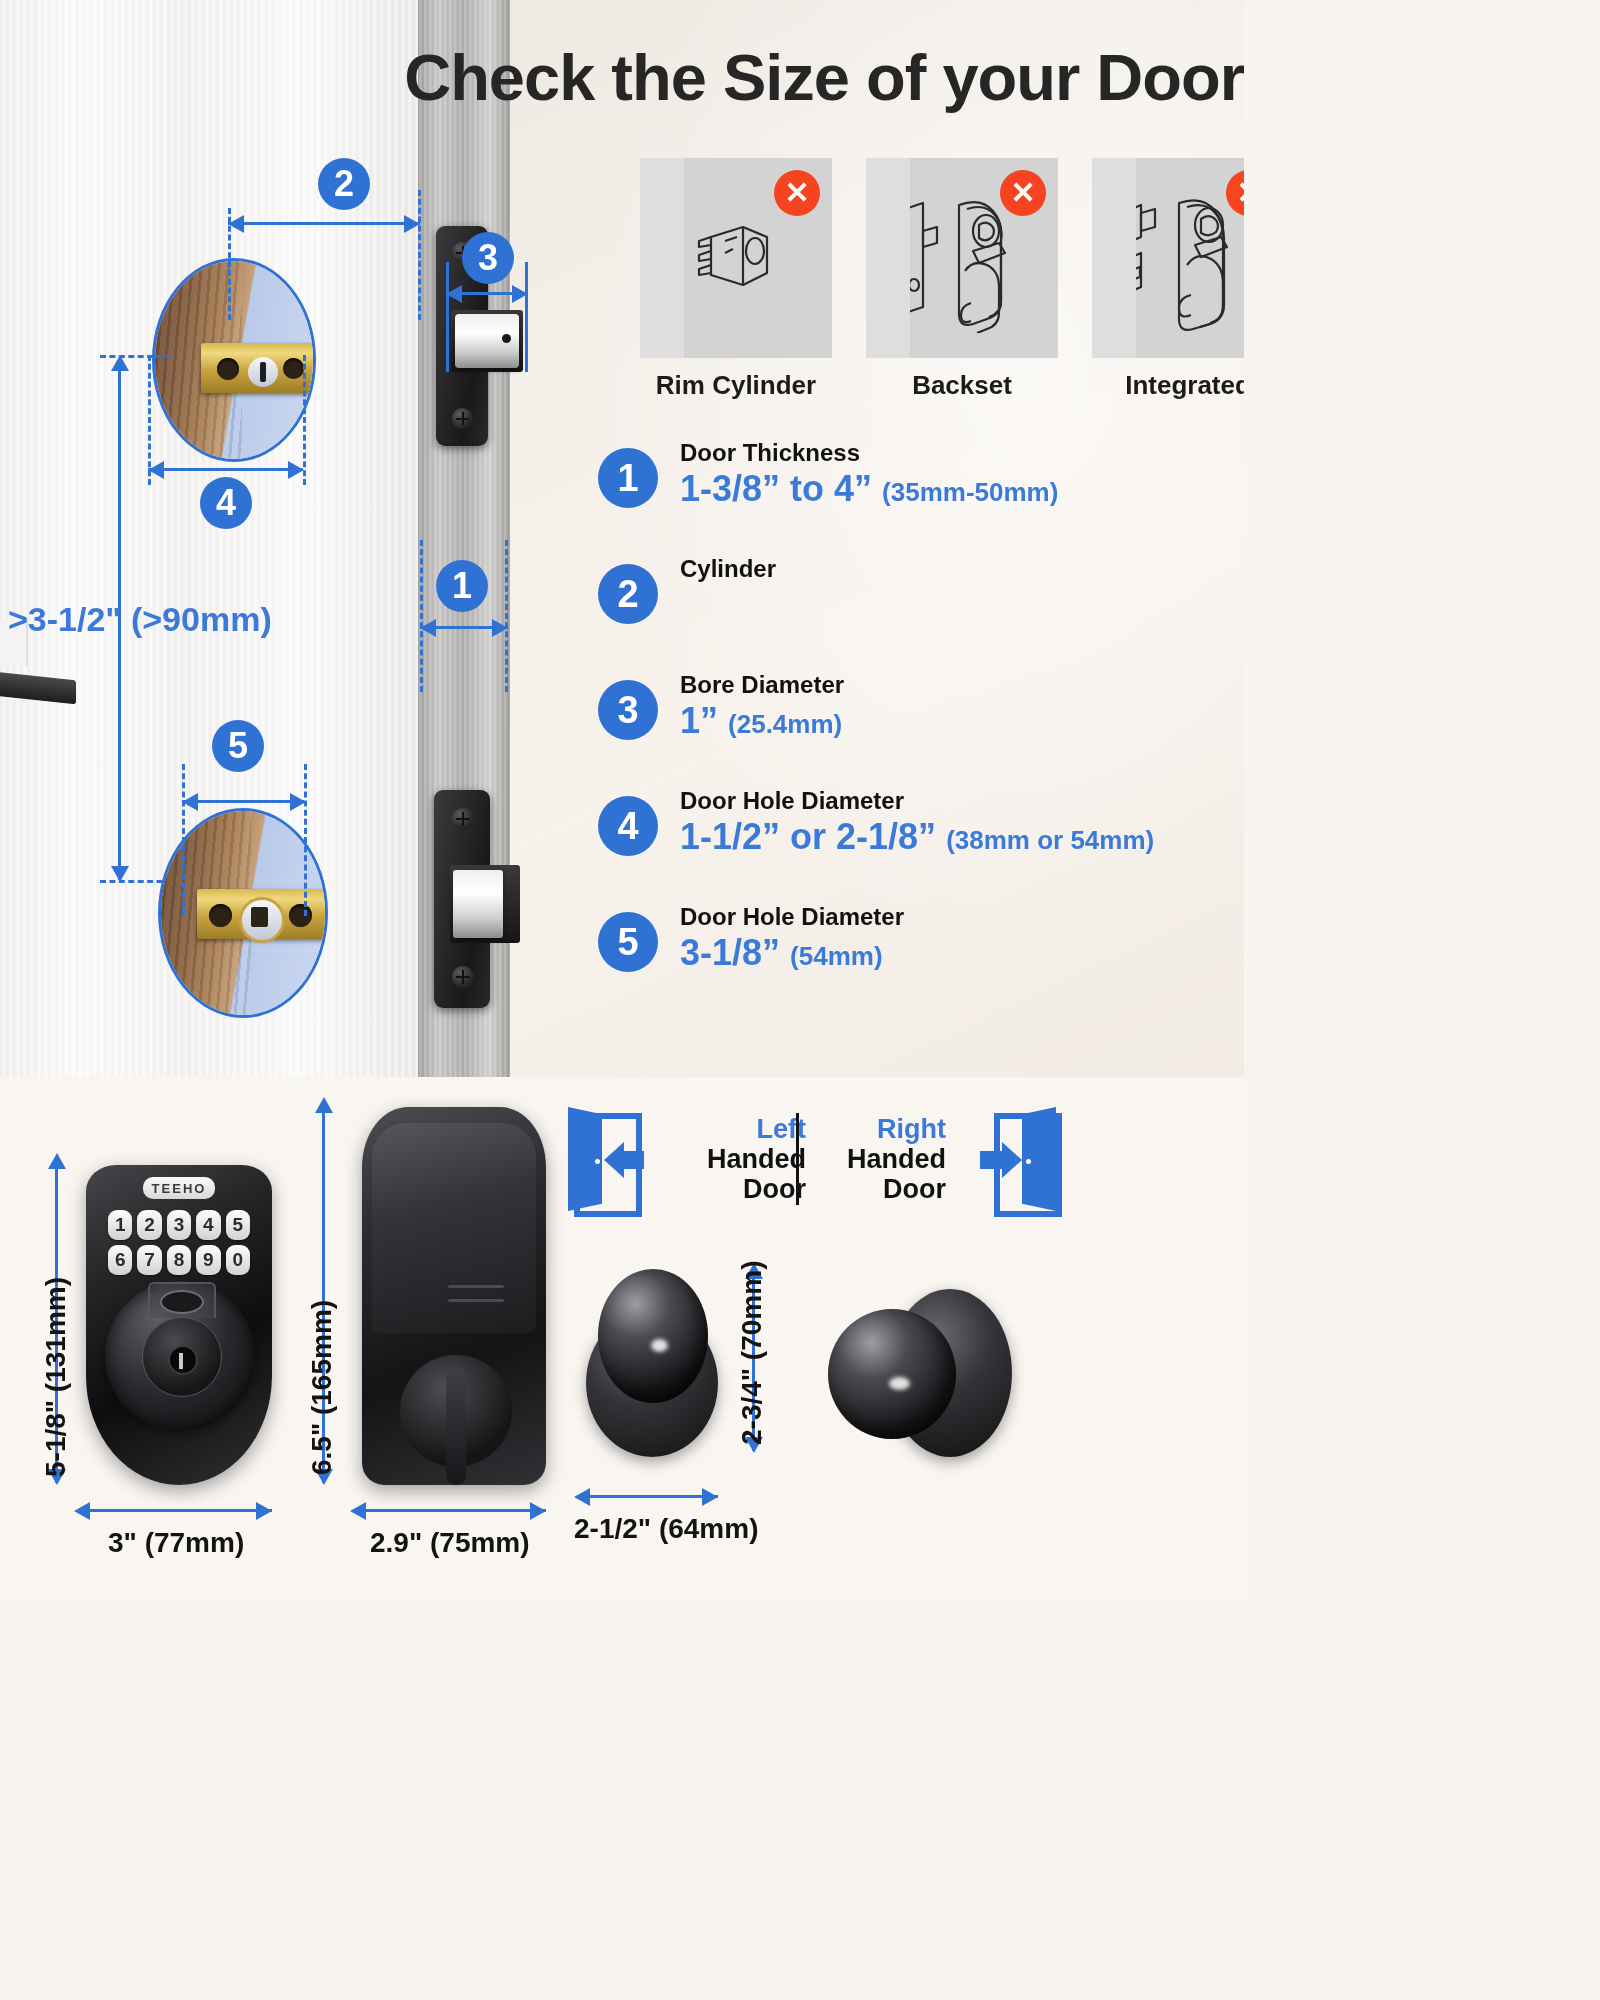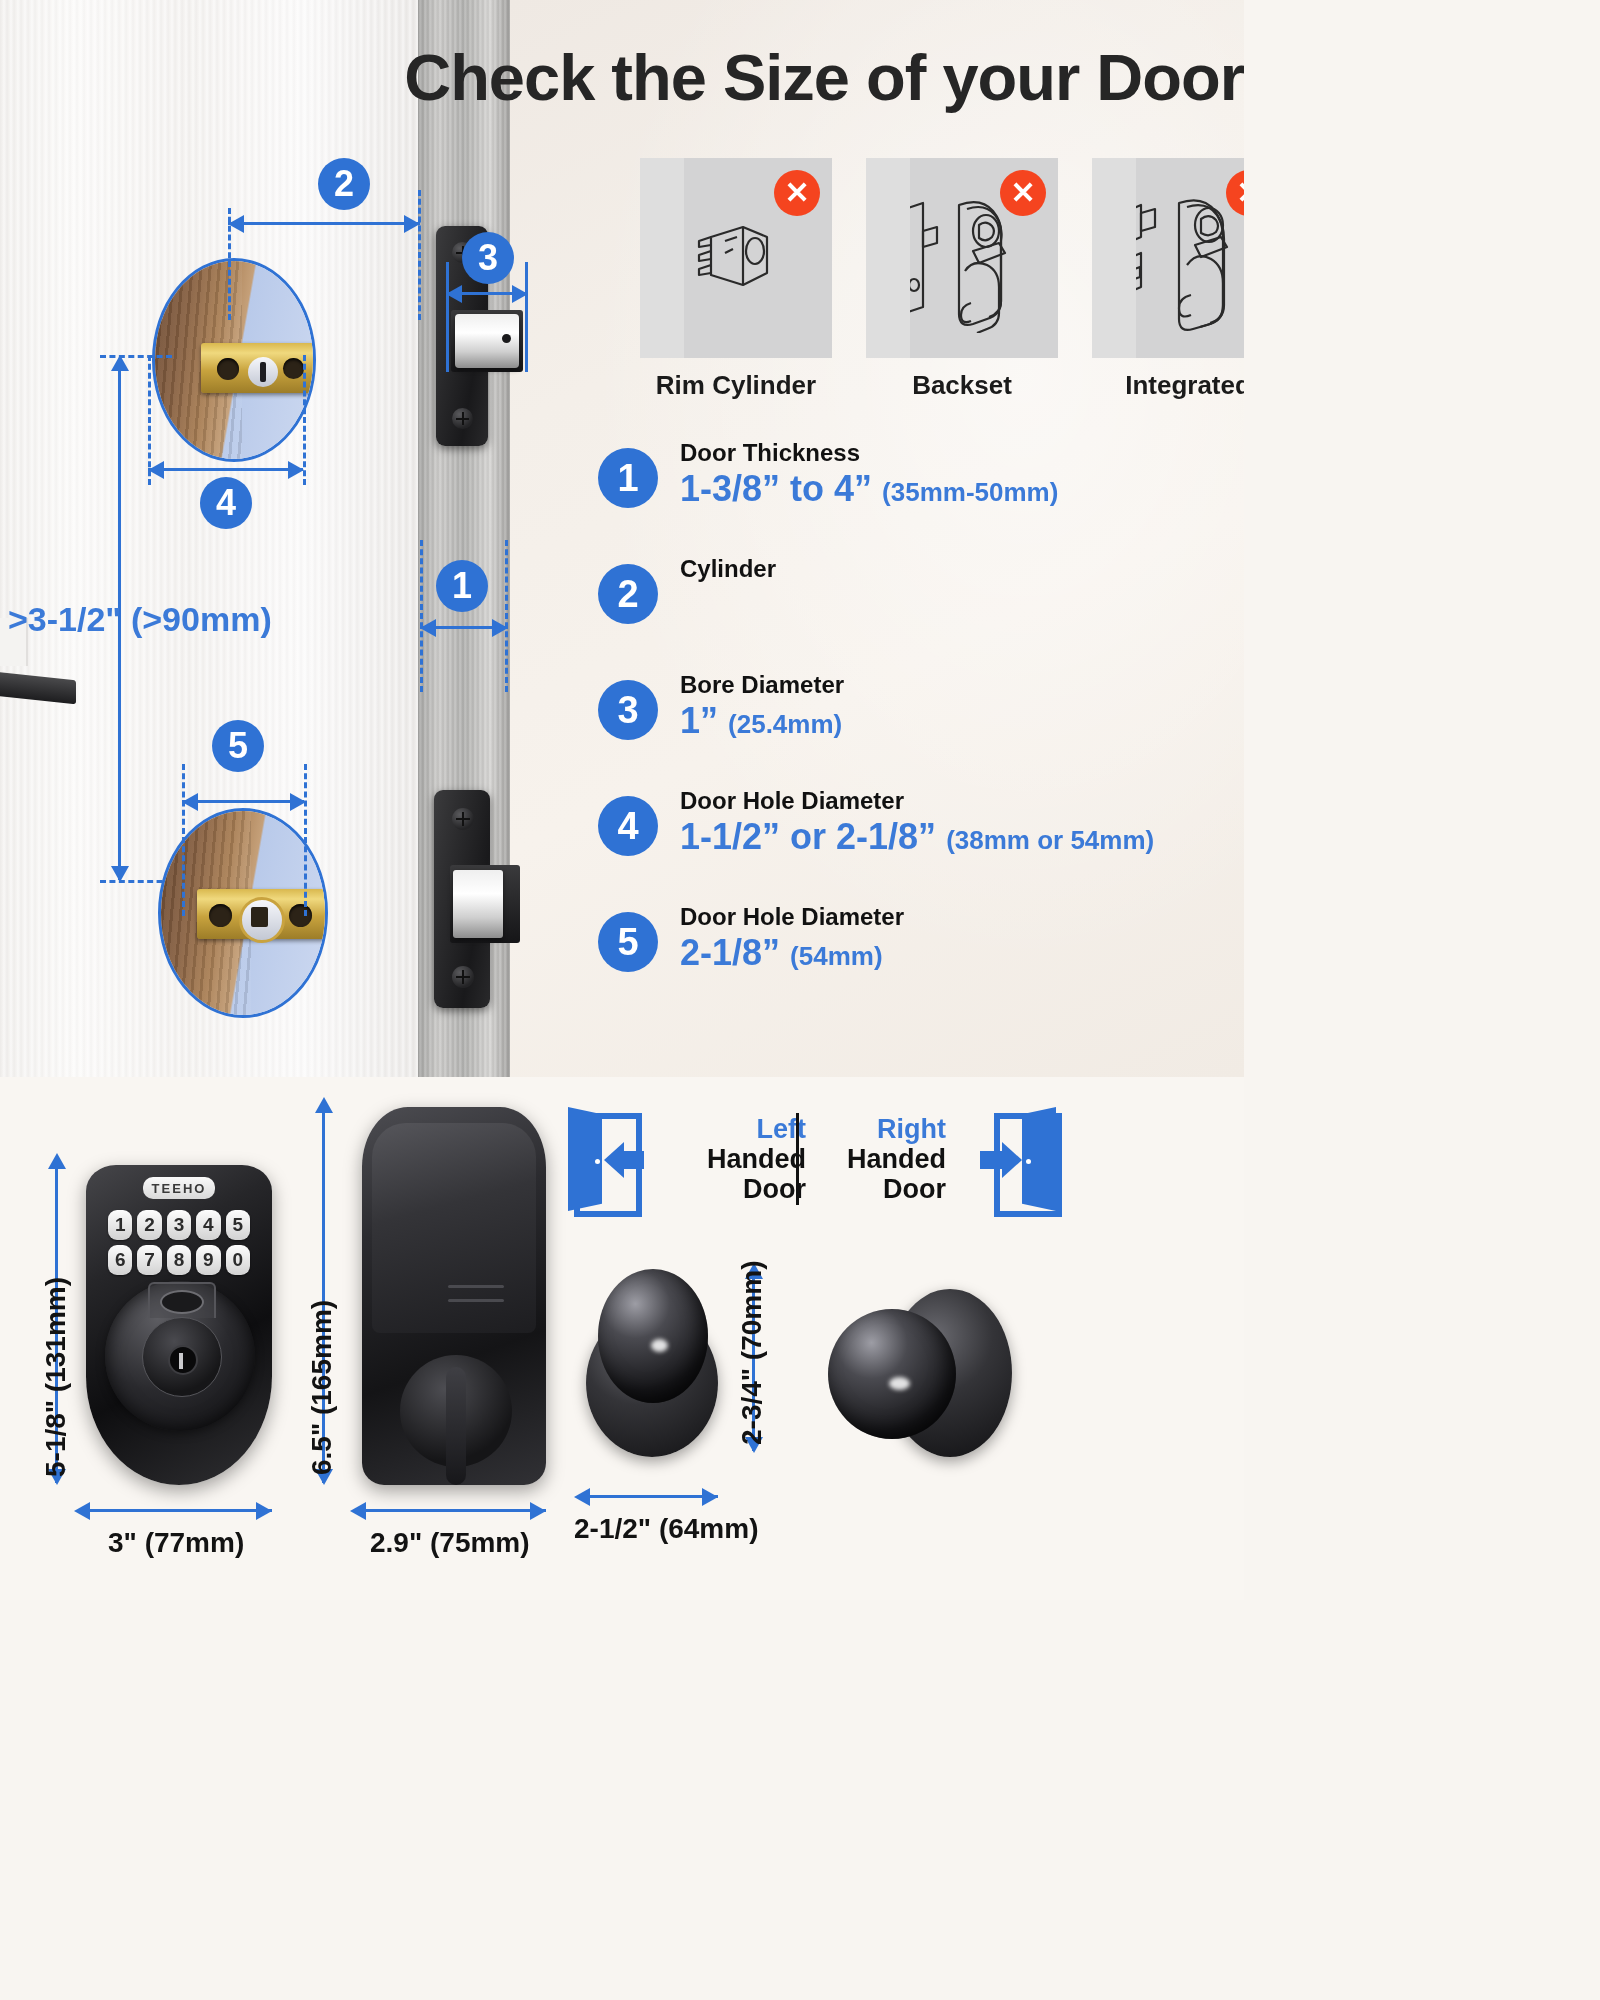--- a/index.html
+++ b/index.html
@@ -411,21 +411,21 @@
         <div class="li-val">
           <span>1-1/2” or 2-1/8”</span>
           <span class="mm">(38mm or 54mm)</span>
         </div>
       </div>
 
       <div class="li">
         <div class="badge-l">5</div>
         <div class="li-title">Door Hole Diameter</div>
         <div class="li-val">
-          <span>2-1/8”</span>
+          <span>3-1/8”</span>
           <span class="mm">(54mm)</span>
         </div>
       </div>
 
     </div>
   </div>
 
   <div class="bottom">
 
     <div class="kp-body" style="left:86px;top:88px;width:186px;height:320px;"></div>

